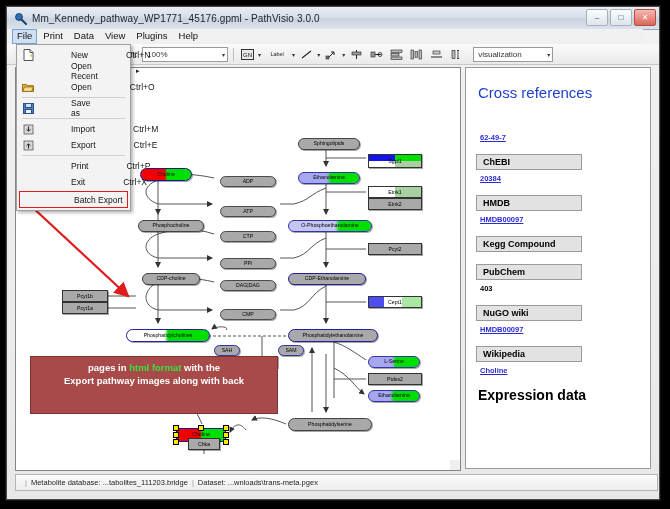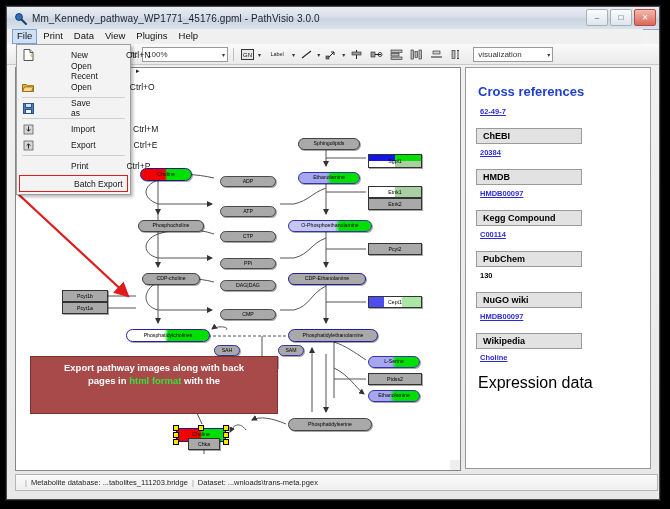--- a/index.html
+++ b/index.html
@@ -83,31 +83,31 @@
   .tab{
     font-size:7.5px;color:#1a1a1a;padding:1px 4px 1px;line-height:10px;
     border:1px solid #9a9a9a;border-bottom:none;
     background:linear-gradient(180deg,#f4f4f4,#dcdcdc);
   }
   .tab.sel{background:#fff;font-weight:bold;padding-bottom:2px;}
   #sidebody{
     flex:1;background:#fff;border:1px solid #9a9a9a;overflow:hidden;position:relative;
     padding:10px 8px 0 10px;
   }
-  .xref-title{color:#1f3fd0;font-weight:bold;font-size:13px;margin:6px 0 8px 2px;}
+  .xref-title{color:#1f3fd0;font-weight:normal;font-size:15px;margin:6px 0 32px 2px;}
   .xref-block{margin-bottom:9px;}
   .xref-head{
     display:inline-block;min-width:92px;
     border:1px solid #9a9a9a;background:#e2e2e2;
     font-weight:bold;font-size:9px;color:#000;padding:2px 6px;
   }
   .xref-val{font-size:7.5px;margin:4px 0 0 4px;}
   .xref-val a{color:#2b2bd6;text-decoration:underline;font-weight:bold;}
   .xref-val.plain{color:#000;font-weight:bold;}
-  .expr{font-weight:normal;font-size:16px;color:#000;margin:12px 0 0 2px;}
+  .expr{font-weight:bold;font-size:14px;color:#000;margin:12px 0 0 2px;}
   
   #statusbar{
     position:absolute;left:8px;bottom:8px;width:636px;height:15px;
     background:linear-gradient(180deg,#fbfbfb,#eeeeee);
     border:1px solid #b5b5b5;
     display:flex;align-items:center;
     font-size:7.5px;color:#222;padding-left:5px;white-space:nowrap;overflow:hidden;
   }
   .sb-sep{margin:0 4px;color:#999;}
   
@@ -469,24 +469,24 @@
       <svg class="wires" viewBox="0 0 444 402">
         <defs>
           <marker id="rah" markerWidth="7" markerHeight="7" refX="6" refY="3.5" orient="auto">
             <path d="M0,0 L7,3.5 L0,7 z" fill="#e01b1b"></path>
           </marker>
         </defs>
         <path d="M0,124 L112,228" stroke="#e01b1b" stroke-width="2.2" fill="none" marker-end="url(#rah)"></path>
       </svg>
 
       <div class="callout" style="left:14px;top:288px;width:248px;height:58px;">
-        <div>Export pathway images along with back</div>
         <div>
           <span>pages in </span><span class="hl">html format</span><span> with the</span>
         </div>
+        <div>Export pathway images along with back</div>
       </div>
 
       <div class="scrollcorner"></div>
     </div>
   </div>
 
   <div id="sidebar">
     <div id="sidebody">
       <div class="xref-title">Cross references</div>
 
@@ -499,26 +499,25 @@
         <div class="xref-val"><a href="#">20384</a></div>
       </div>
 
       <div class="xref-block">
         <div class="xref-head">HMDB</div>
         <div class="xref-val"><a href="#">HMDB00097</a></div>
       </div>
 
       <div class="xref-block">
         <div class="xref-head">Kegg Compound</div>
-        <div class="xref-val"><a href="#">C00114</a></div>
       </div>
 
       <div class="xref-block">
         <div class="xref-head">PubChem</div>
-        <div class="xref-val plain">130</div>
+        <div class="xref-val plain">403</div>
       </div>
 
       <div class="xref-block">
         <div class="xref-head">NuGO wiki</div>
         <div class="xref-val"><a href="#">HMDB00097</a></div>
       </div>
 
       <div class="xref-block">
         <div class="xref-head">Wikipedia</div>
         <div class="xref-val"><a href="#">Choline</a></div>
@@ -594,20 +593,25 @@
       </span>
       <span class="fm-lab">Export</span>
       <span class="fm-key">Ctrl+E</span>
     </div>
     <div class="fm-sep"></div>
     <div class="fm-row">
       <span class="fm-ico"></span>
       <span class="fm-lab">Print</span>
       <span class="fm-key">Ctrl+P</span>
     </div>
+    <div class="fm-row">
+      <span class="fm-ico"></span>
+      <span class="fm-lab">Exit</span>
+      <span class="fm-key">Ctrl+X</span>
+    </div>
     <div class="fm-row boxed">
       <span class="fm-ico"></span>
       <span class="fm-lab">Batch Export</span>
     </div>
   </div>
 
  </div>
 </div>
 
 </body></html>

